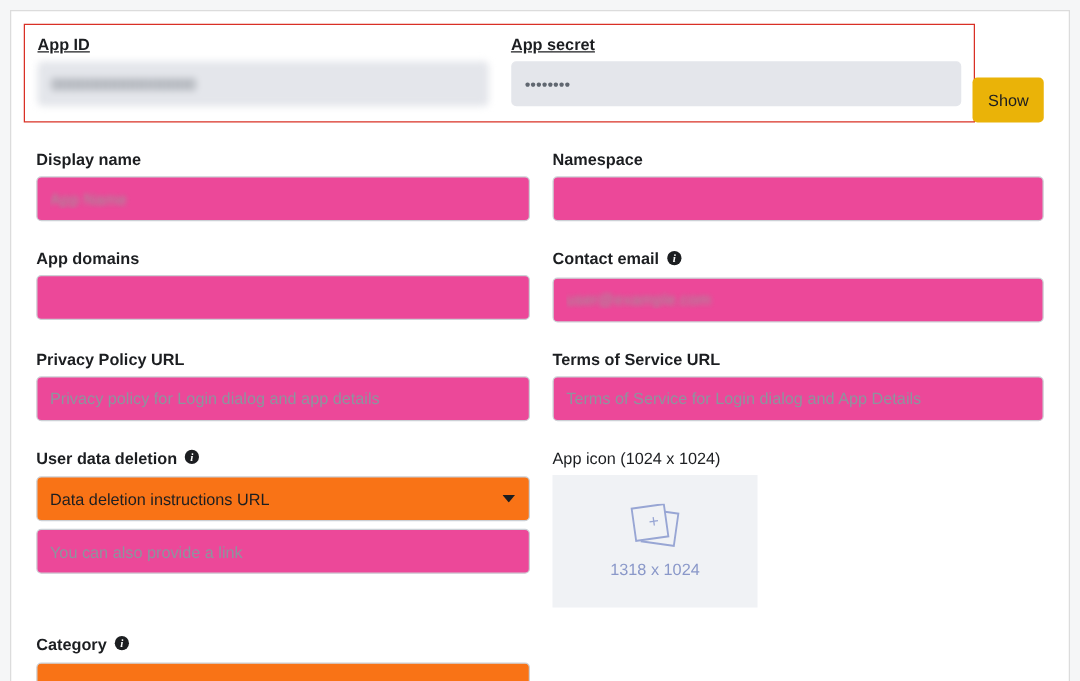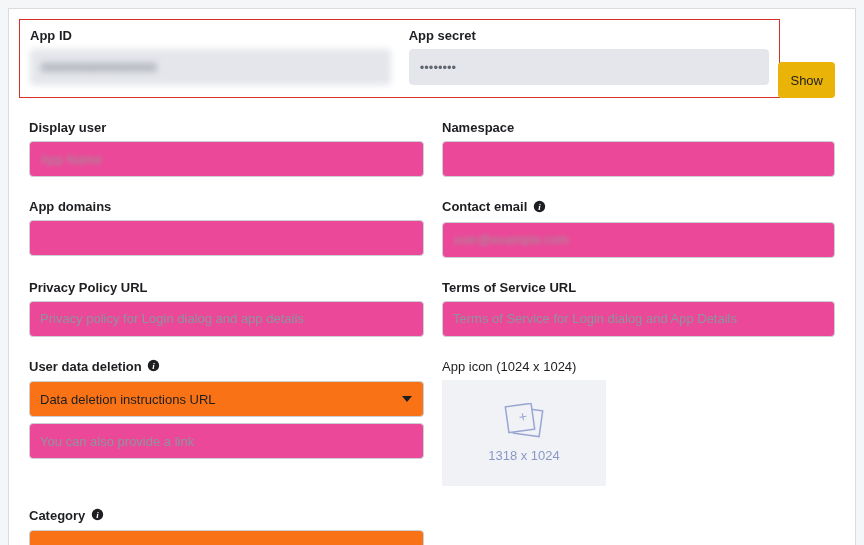--- a/index.html
+++ b/index.html
@@ -84,21 +84,21 @@
       font-size: 13px;
       color: #1c1e21;
       cursor: pointer;
     }
     .top-row {
       display: flex;
       align-items: flex-end;
       gap: 8px;
       margin-bottom: 22px;
     }
-    .top-row .highlight-box { flex: 1; margin-bottom: 0; }
+    .top-row .highlight-box { flex: 1; margin-bottom: 0; text-decoration: underline; }
     .icon-info {
       display: inline-block;
       vertical-align: middle;
       margin-left: 2px;
     }
     .icon-area {
       width: 164px;
       height: 106px;
       background: #f0f2f5;
       display: flex;
@@ -126,21 +126,21 @@
       <div class="col">
         <label class="label">App secret</label>
         <input class="input readonly" type="text" readonly="" value="••••••••" style="">
       </div>
     </div>
     <button class="show-btn">Show</button>
   </div>
 
   <div class="row">
     <div class="col-left">
-      <label class="label">Display user</label>
+      <label class="label">Display name</label>
       <input class="input" type="text" style="color: transparent; text-shadow: rgb(153, 153, 153) 0px 0px 4px;" value="App Name">
     </div>
     <div class="col-right">
       <label class="label">Namespace</label>
       <input class="input" type="text" value="" style="">
     </div>
   </div>
 
   <div class="row">
     <div class="col-left">

